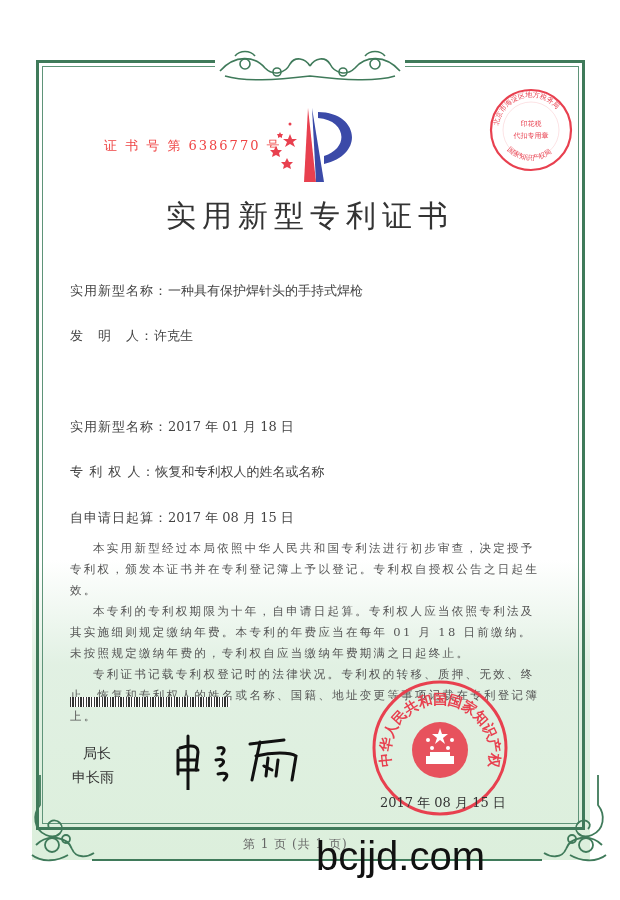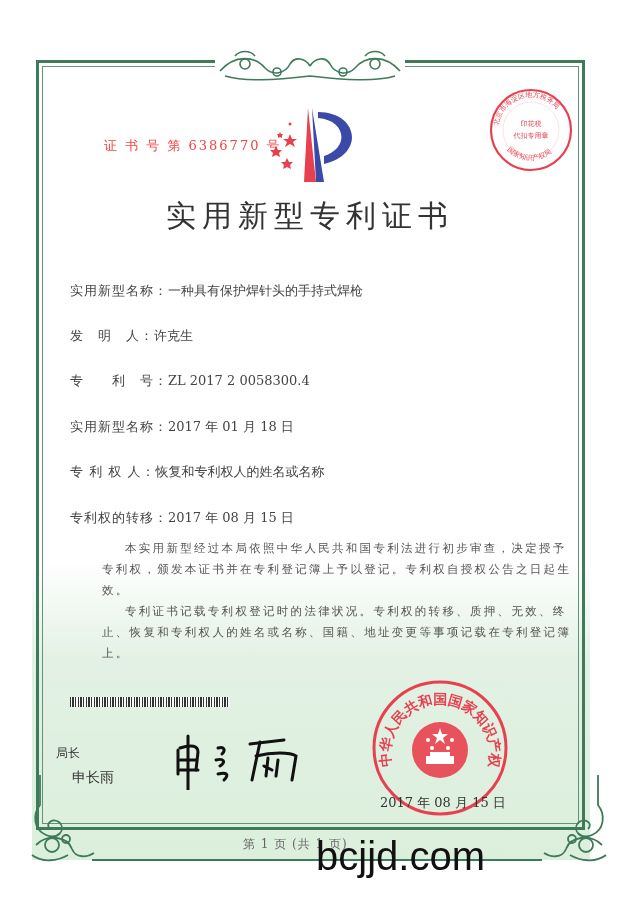--- a/index.html
+++ b/index.html
@@ -17,25 +17,25 @@
   .corner { position:absolute; width:70px; height:90px; }
   .corner.bl { left:28px; top:775px; }
   .corner.br { left:540px; top:775px; }
   .cert-no { position:absolute; left:56px; top:137px; font-size:13px; letter-spacing:2px; color:#ef4444;margin-left:48px; }
   .logo { position:absolute; left:258px; top:104px; width:105px; height:80px; }
   .stamp-small { position:absolute; left:486px; top:84px; width:90px; height:92px; }
   .title { position:absolute; left:0; width:620px; top:196px; text-align:center;
            font-size:30px; letter-spacing:6px; color:#333; font-family:"DejaVu Sans","Liberation Sans",sans-serif; font-weight:normal; }
   .field { position:absolute; left:70px; font-size:13px; color:#444; white-space:nowrap; }
   .field .label { letter-spacing:1px;text-align:right; }
-  .para { position:absolute; left:70px; width:476px; font-size:11.5px; line-height:21px; color:#555; letter-spacing:2.3px;margin-left:32px; }
+  .para { position:absolute; left:70px; width:476px; font-size:11.5px; line-height:21px; color:#555; letter-spacing:2.3px; }
   .para p { margin:0; text-indent:2em; }
   .barcode { position:absolute; left:70px; top:697px; width:160px; height:10px;
              background:repeating-linear-gradient(to right,#333 0 1px,#fff 1px 2px,#333 2px 3px,#333 3px 4px,#fff 4px 5px,#333 5px 6px,#fff 6px 8px); }
-  .director-title { position:absolute; left:56px; top:745px; font-size:12px; color:#333;
+  .director-title { position:absolute; left:83px; top:745px; font-size:14px; color:#333;
                     font-family:"DejaVu Sans","Liberation Sans",sans-serif; }
   .director-name { position:absolute; left:72px; top:769px; font-size:14px; color:#333;
                    font-family:"DejaVu Sans","Liberation Sans",sans-serif; }
   .signature { position:absolute; left:172px; top:730px; width:140px; height:60px; }
   .stamp-big { position:absolute; left:370px; top:678px; width:140px; height:140px; }
   .stamp-date { position:absolute; left:380px; top:794px; font-size:13px; color:#333; }
   .page-num { position:absolute; left:243px; top:836px; font-size:12px; color:#666; letter-spacing:1px; }
   .bottom-line { position:absolute; left:92px; top:859px; width:450px; height:2px; background:#3f7a5a; }
   .watermark { position:absolute; left:316px; top:834px; font-size:40px; color:#111;
                font-family:"Liberation Sans","DejaVu Sans",sans-serif; letter-spacing:0px; }
@@ -109,35 +109,33 @@
   </svg>
 
   <div class="title">实用新型专利证书</div>
 
   <div class="field" style="top:282px">
     <span class="label">实用新型名称：</span><span>一种具有保护焊针头的手持式焊枪</span>
   </div>
   <div class="field" style="top:327px">
     <span class="label">发　明　人：</span><span>许克生</span>
   </div>
-  <div class="field" style="top:372px">
-    <span class="label">专　　利　号：</span><span>ZL 2017 2 0058300.4</span>
-  </div>
   <div class="field" style="top:418px">
     <span class="label">实用新型名称：</span><span>2017 年 01 月 18 日</span>
   </div>
   <div class="field" style="top:463px">
     <span class="label">专 利 权 人：</span><span>恢复和专利权人的姓名或名称</span>
   </div>
   <div class="field" style="top:509px">
-    <span class="label">专利权的转移：</span><span>2017 年 08 月 15 日</span>
+    <span class="label">自申请日起算：</span><span>2017 年 08 月 15 日</span>
   </div>
 
   <div class="para" style="top:538px">
     <p>本实用新型经过本局依照中华人民共和国专利法进行初步审查，决定授予专利权，颁发本证书并在专利登记簿上予以登记。专利权自授权公告之日起生效。</p>
+    <p>本专利的专利权期限为十年，自申请日起算。专利权人应当依照专利法及其实施细则规定缴纳年费。本专利的年费应当在每年 01 月 18 日前缴纳。未按照规定缴纳年费的，专利权自应当缴纳年费期满之日起终止。</p>
     <p>专利证书记载专利权登记时的法律状况。专利权的转移、质押、无效、终止、恢复和专利权人的姓名或名称、国籍、地址变更等事项记载在专利登记簿上。</p>
   </div>
 
   <div class="barcode"></div>
 
   <div class="director-title">局长</div>
   <div class="director-name">申长雨</div>
 
   <svg class="signature" viewBox="0 0 140 60">
     <g fill="none" stroke="#111" stroke-width="3" stroke-linecap="round">

